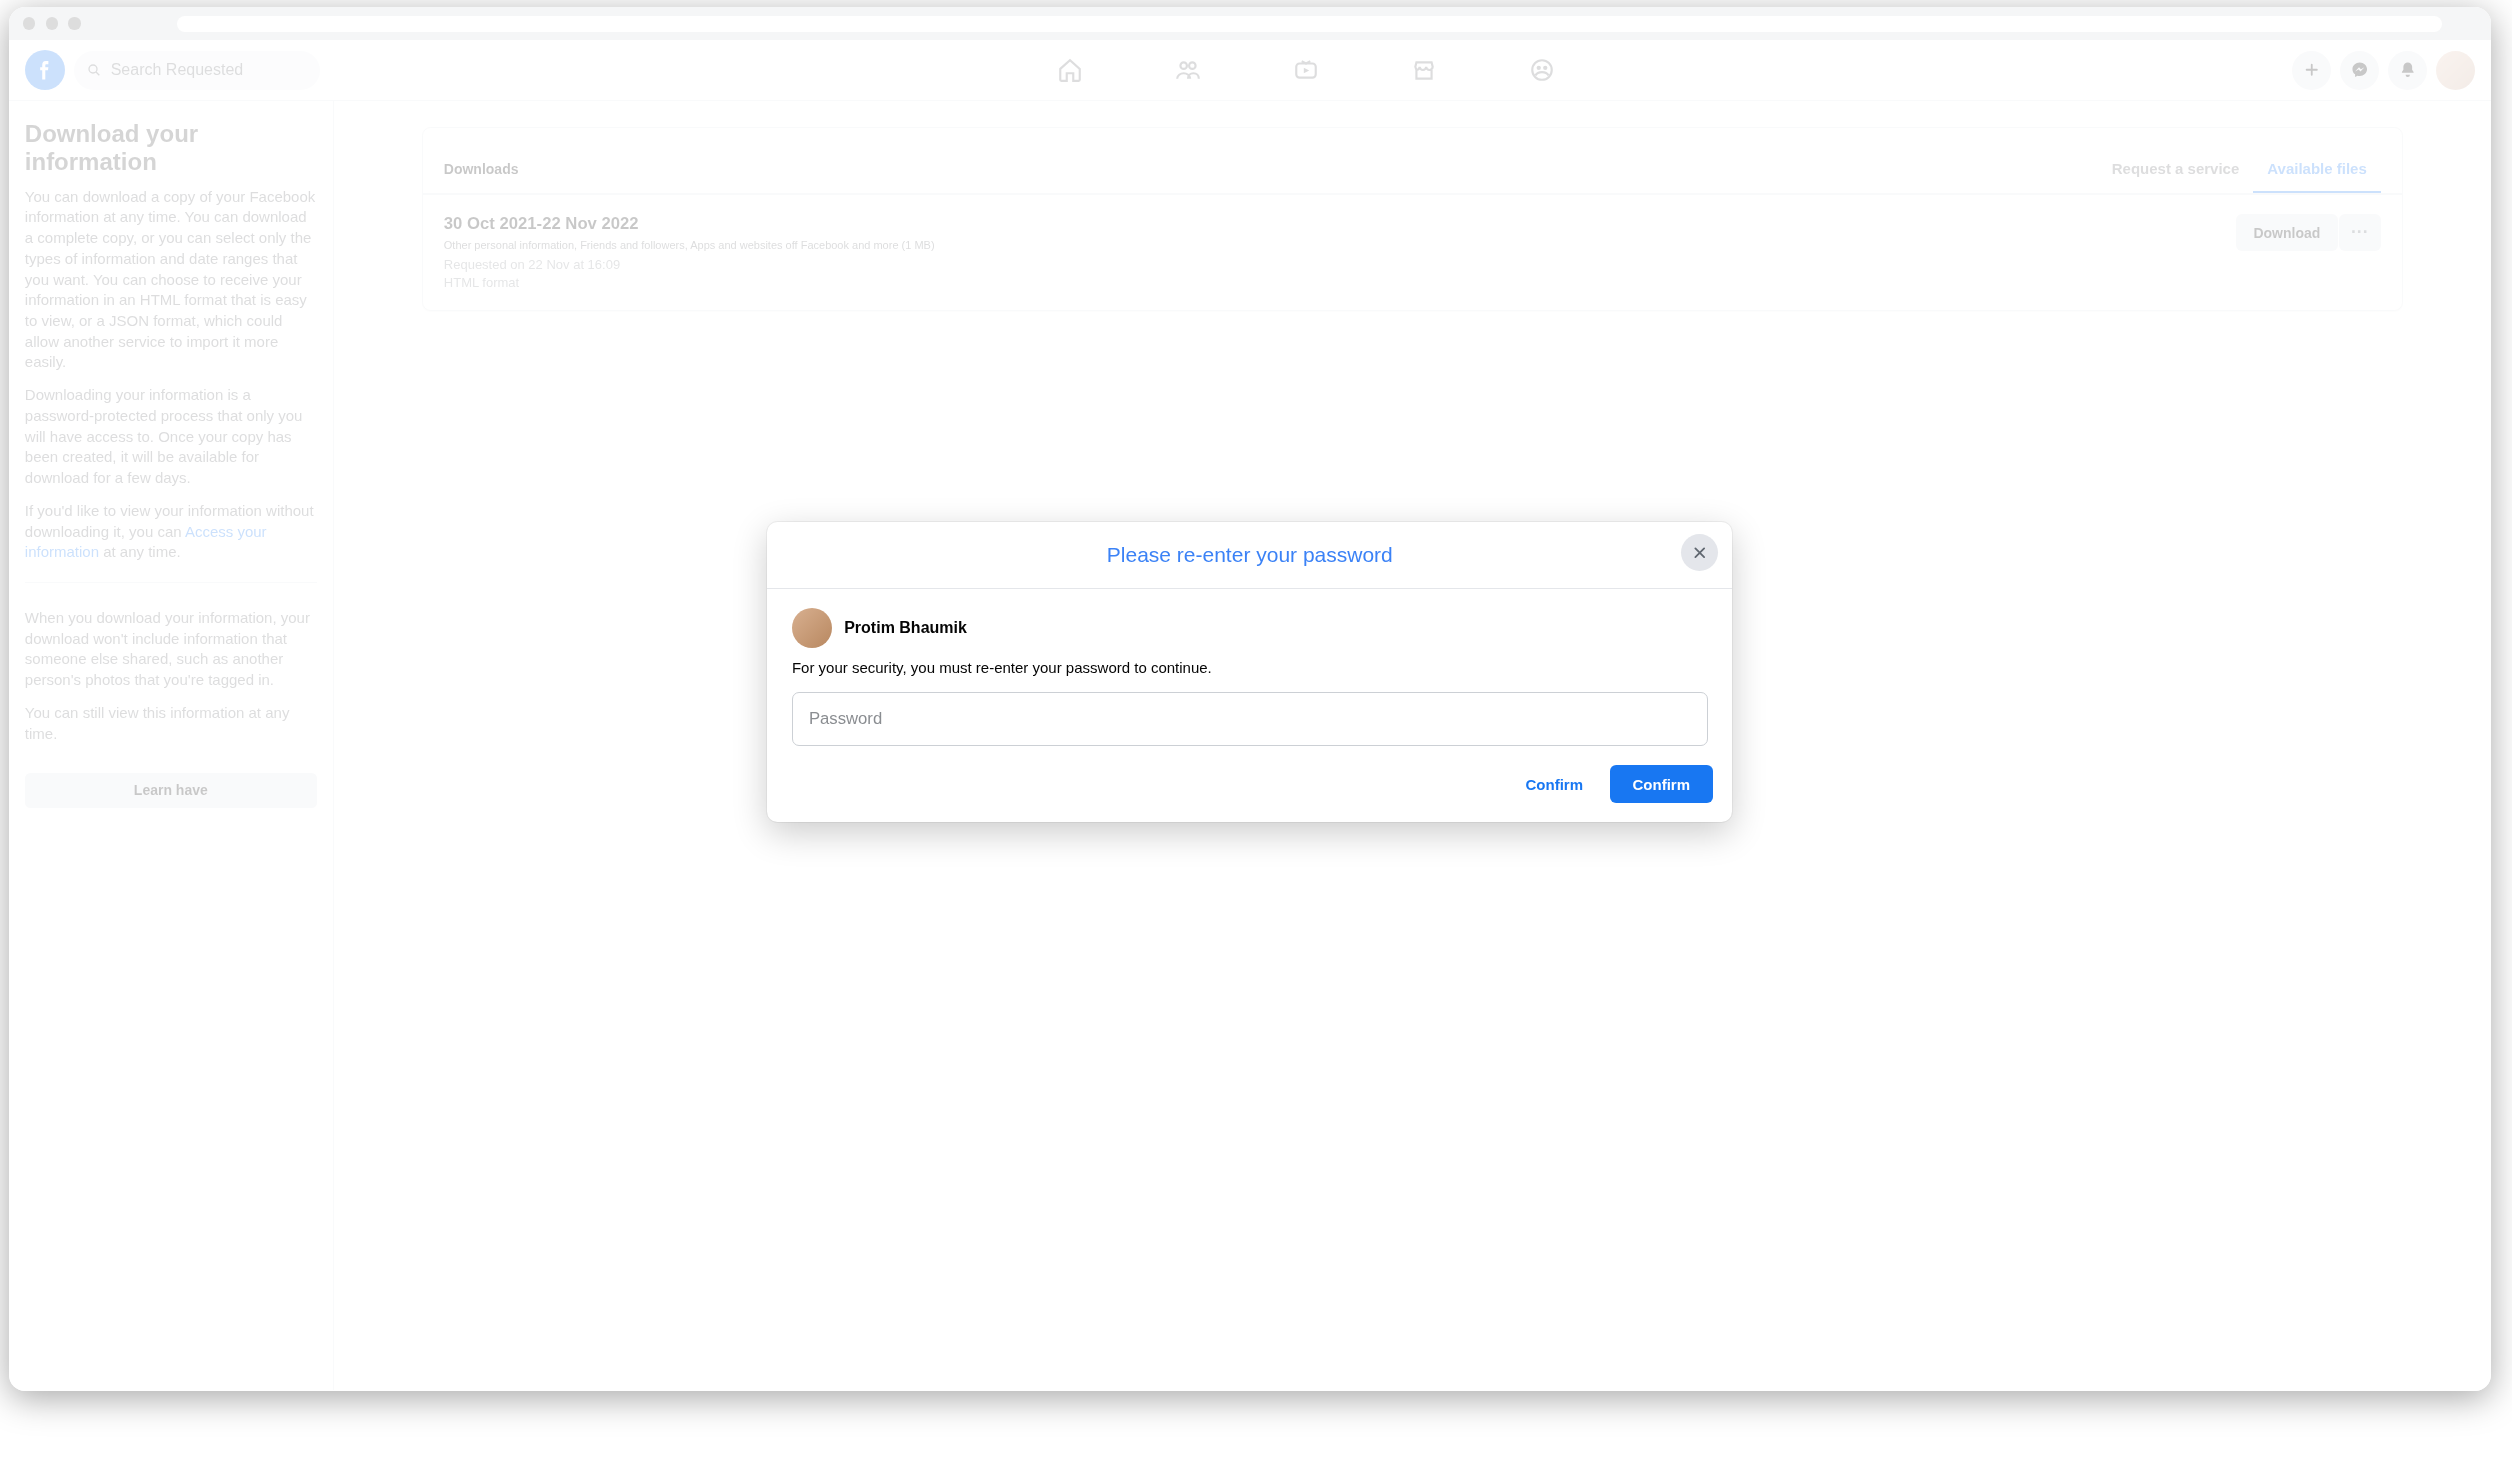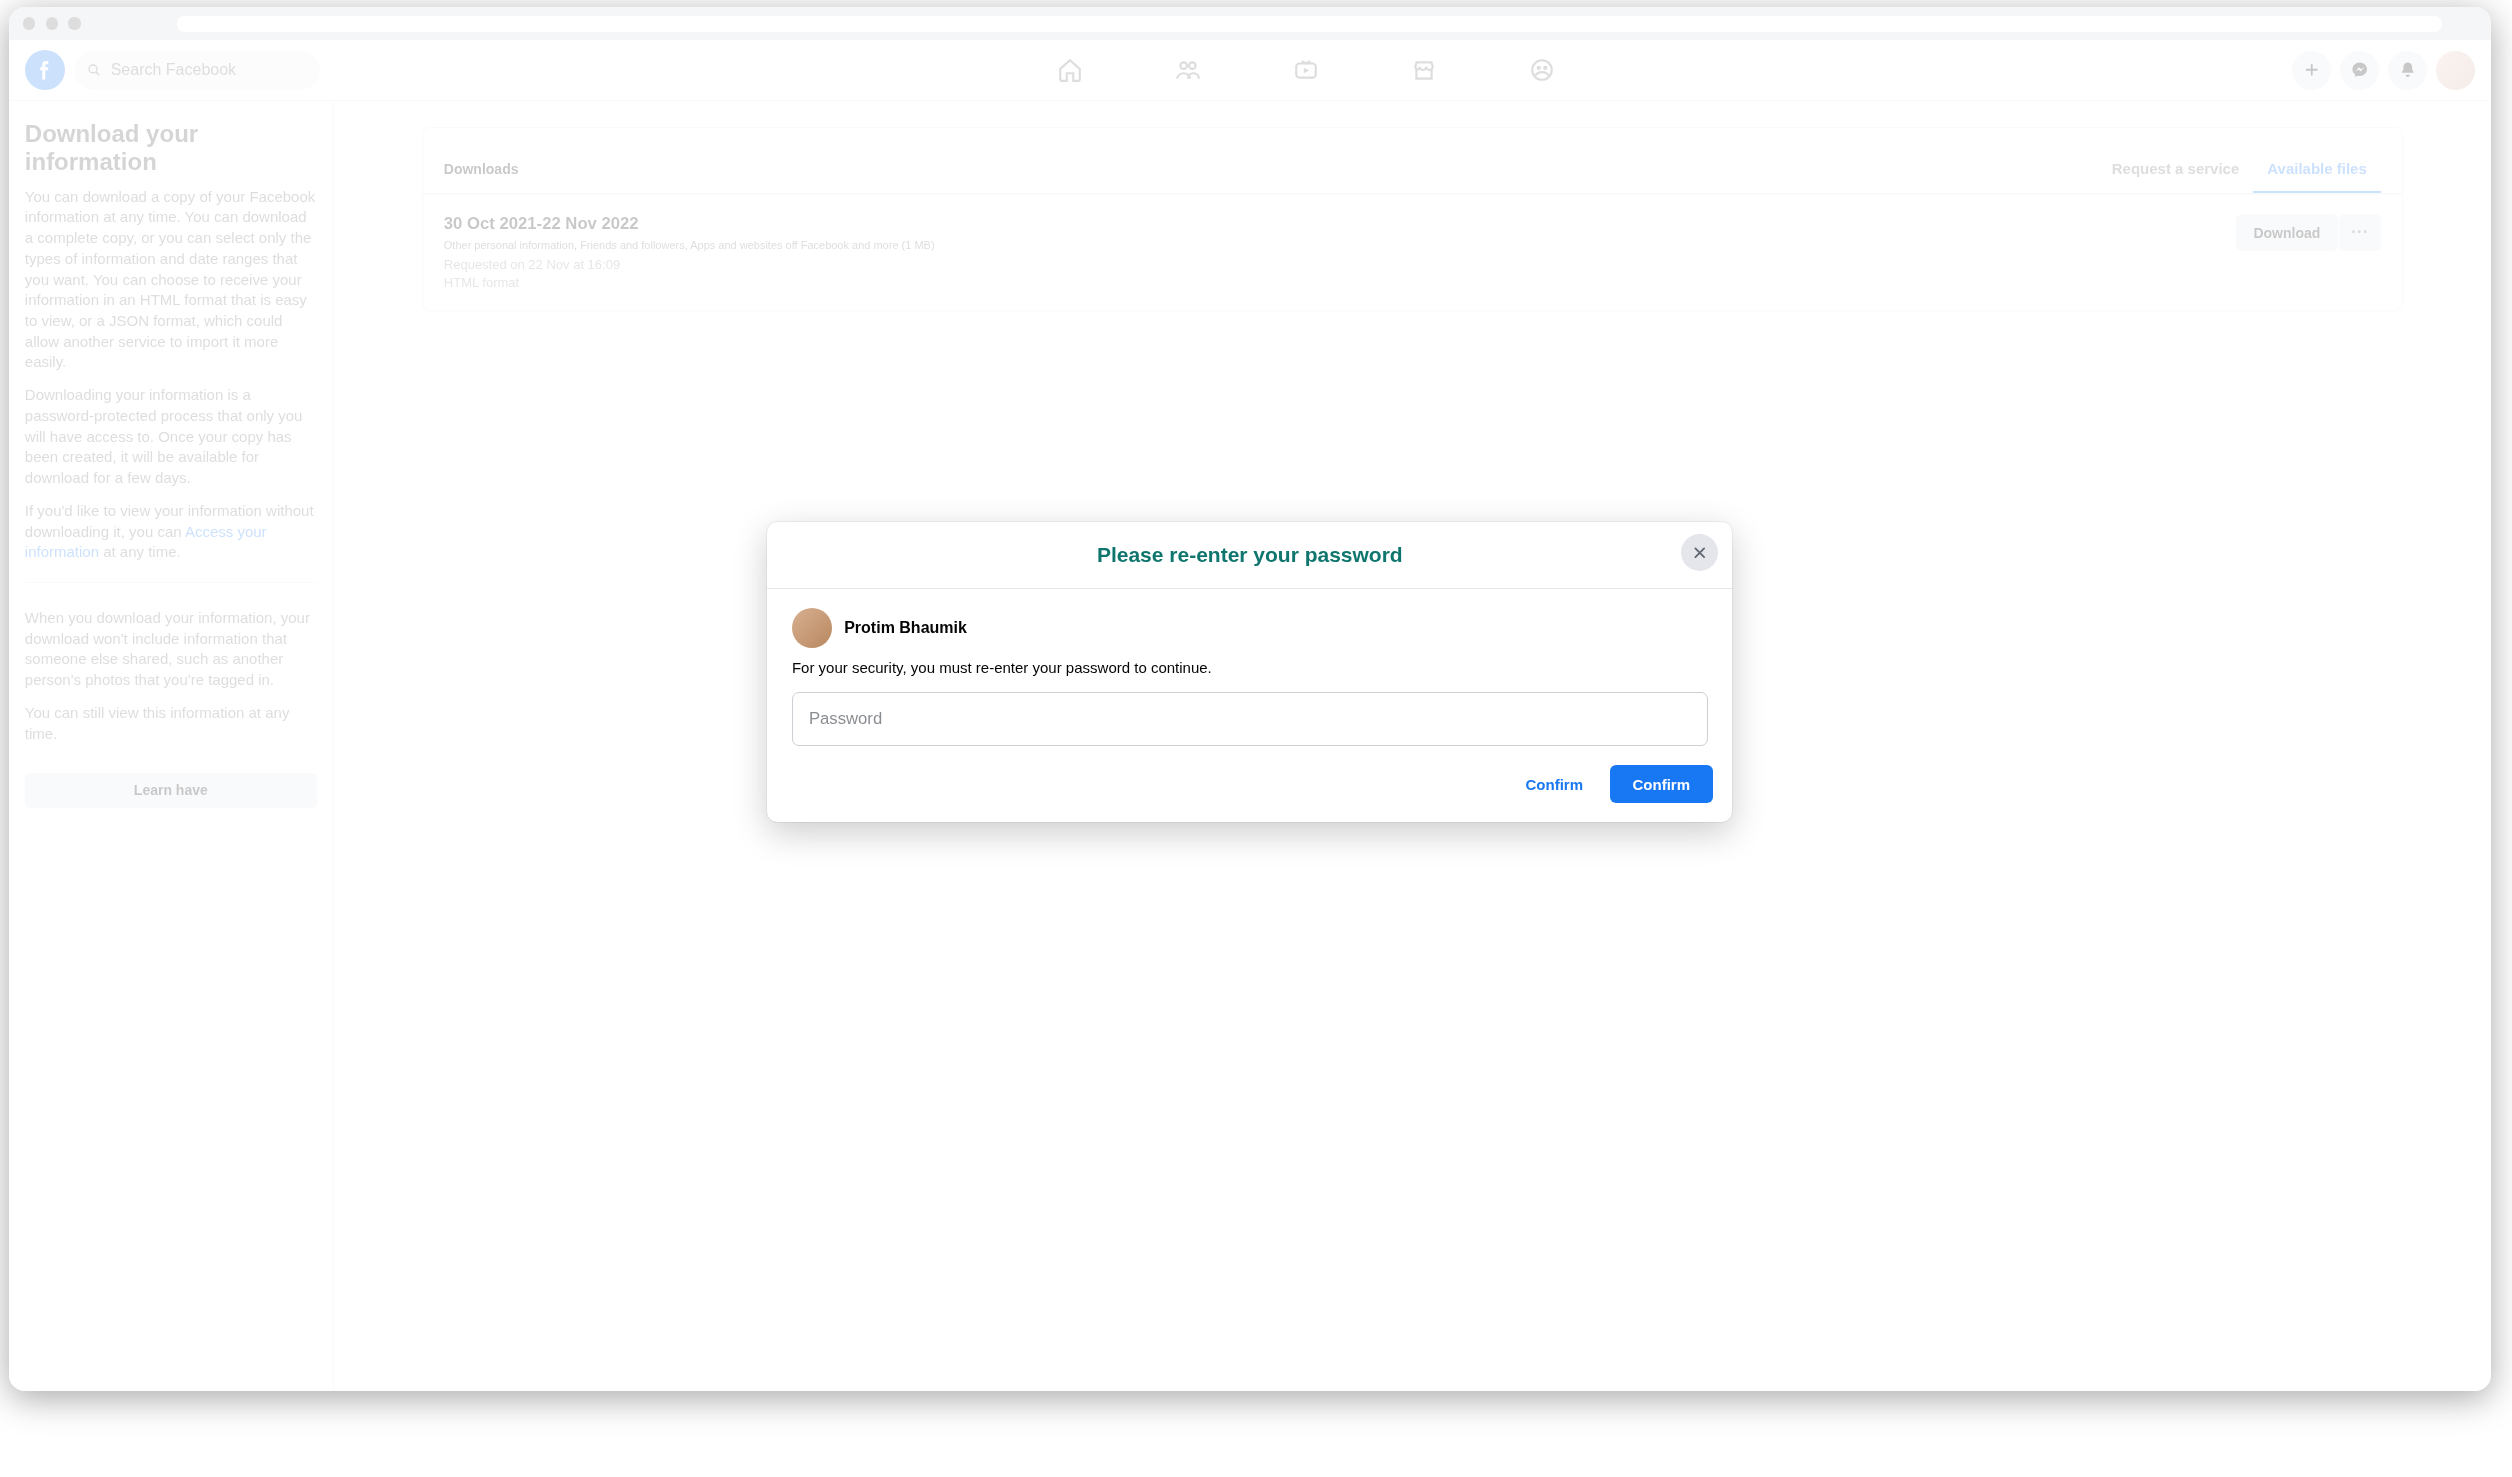--- a/index.html
+++ b/index.html
@@ -78,21 +78,21 @@
     .file-desc { font-size:11px; color:#65676b; line-height:1.35; margin-bottom:3.5px; }
     .file-meta { font-size:13px; color:#8a8d91; line-height:1.35; }
     .file-actions { display:flex; gap:1px; align-items:center; }
     .dl-btn { height:37px; padding: 0 17.5px; background:#e4e6eb; border:none; border-radius:6.1px; font-size:14px; font-weight:600; color:#050505; cursor:pointer; }
     .more-btn { width:42px; height:37px; background:#e4e6eb; border:none; border-radius:6.1px; font-size:17.5px; font-weight:700; color:#606770; cursor:pointer; }
     
     
     .overlay { position:absolute; inset: 33px 0 0 0; background: rgba(255,255,255,0.78); display:flex; align-items:flex-start; justify-content:center; padding-top: 482px; }
     .modal { width: 965px; background:#fff; border-radius: 10.5px; box-shadow: 0 10.5px 35px rgba(0,0,0,0.2), 0 0 0 0.9px rgba(0,0,0,0.05); }
     .modal-head { position:relative; padding: 21px 17.5px; text-align:center; border-bottom:0.9px solid #e4e6ea; }
-    .modal-head h3 { font-size: 21px; font-weight:700; color:#0f766e; }
+    .modal-head h3 { font-size: 21px; font-weight:400; color:#3b82f6; }
     .close-btn { position:absolute; right:14px; top:12.3px; width:37px; height:37px; border-radius:50%; background:#e4e6eb; border:none; display:flex; align-items:center; justify-content:center; cursor:pointer; color:#606770; font-size:19.3px; }
     .modal-body { padding: 19.3px 24.6px 5.3px; }
     .user-row { display:flex; align-items:center; gap:12.3px; margin-bottom:10.5px; }
     .user-avatar { width:40px; height:40px; border-radius:50%; background: linear-gradient(135deg,#d8b090,#b88860); }
     .user-name { font-size:16px; font-weight:600; color:#050505; }
     .modal-desc { font-size:15px; color:#050505; margin-bottom:16px; }
     .pw-input { width:100%; height:54px; border:0.9px solid #ccd0d5; border-radius:7px; padding: 0 16px; font-size:16.7px; color:#050505; }
     .pw-input::placeholder { color:#8a8d91; }
     .modal-footer { padding: 14px 19.3px 19.3px; display:flex; justify-content:flex-end; gap: 10.5px; }
     .btn-cancel { background:transparent; border:none; color:#1877f2; font-size:15px; font-weight:600; padding: 10.5px 16px; border-radius:5.3px; cursor:pointer; }
@@ -120,21 +120,21 @@
     <div class="fb-logo">
       <svg viewBox="0 0 24 24" width="24.6" height="24.6">
             <path fill="#fff" d="M15 3h-2.5C10 3 9 4.5 9 7v2H7v3h2v9h3v-9h2.6l.4-3H12V7.2c0-.9.3-1.2 1.2-1.2H15V3z"></path>
           </svg>
     </div>
     <div class="search-box">
       <svg viewBox="0 0 24 24" width="16" height="16">
             <circle cx="10.5" cy="10.5" r="6" stroke="#65676b" stroke-width="2" fill="none"></circle>
             <line x1="15" y1="15" x2="20" y2="20" stroke="#65676b" stroke-width="2"></line>
           </svg>
-      <span>Search Facebook</span>
+      <span>Search Requested</span>
     </div>
     <div class="nav-center">
       <div class="nav-btn">
             <svg viewBox="0 0 24 24">
               <path d="M3 11l9-8 9 8v10a1 1 0 0 1-1 1h-5v-7h-6v7H4a1 1 0 0 1-1-1V11z"></path>
             </svg>
           </div>
       <div class="nav-btn">
             <svg viewBox="0 0 24 24">
               <circle cx="8" cy="8" r="3"></circle>

